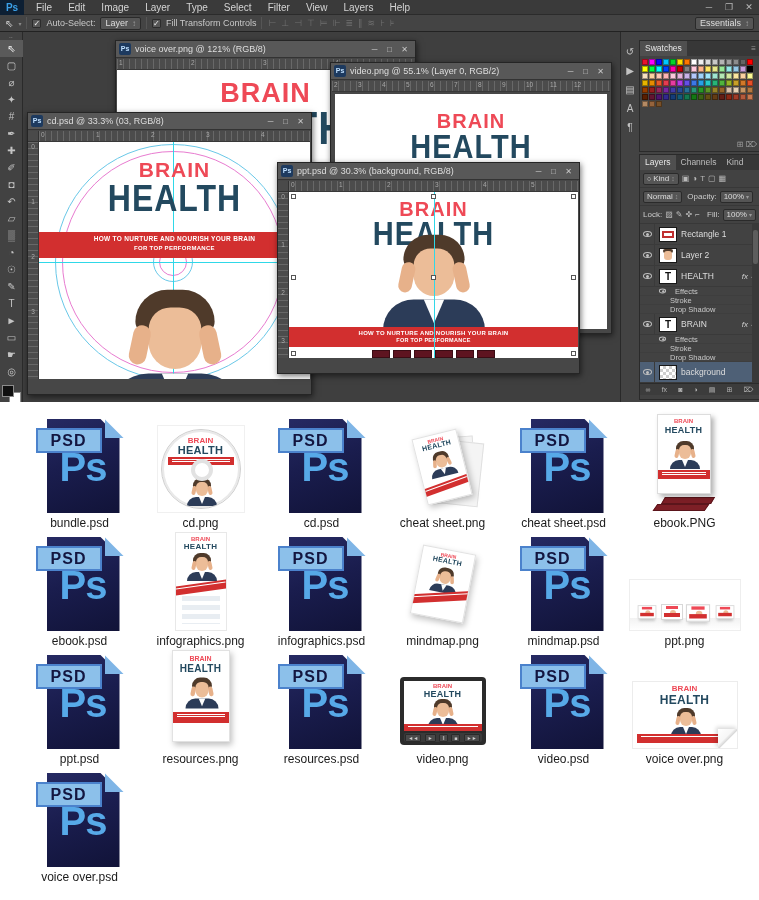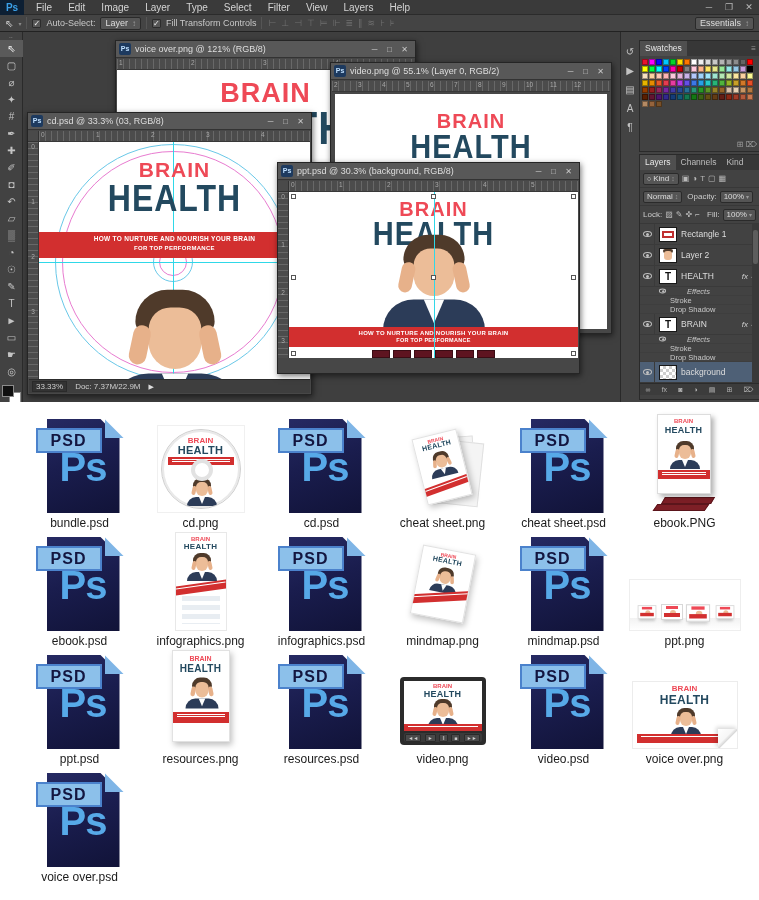--- a/index.html
+++ b/index.html
@@ -94,21 +94,21 @@
   .lthumb{width:18px;height:15px;background:#fff;border:1px solid #181818;margin:0 4px;flex:none;position:relative;overflow:hidden;}
   .lthumb.t-rect::after{content:"";position:absolute;inset:3px 2px;border:2px solid #c03030;}
   .lthumb.t-text{color:#111;font-size:10px;font-weight:bold;text-align:center;line-height:14px;}
   .lthumb.t-checker{background-image:linear-gradient(45deg,#cfcfcf 25%,transparent 25%,transparent 75%,#cfcfcf 75%),linear-gradient(45deg,#cfcfcf 25%,transparent 25%,transparent 75%,#cfcfcf 75%);background-size:6px 6px;background-position:0 0,3px 3px;}
   .lthumb .mini-face{position:absolute;left:4px;top:2px;width:8px;height:9px;background:#ecbd98;border-radius:3px;}
   .lthumb .mini-hair{position:absolute;left:3px;top:0;width:10px;height:4px;background:#4f3a2a;border-radius:3px;}
   .lname{white-space:nowrap;overflow:hidden;}
   .fx{margin-left:auto;font-style:italic;color:#cfcfcf;font-size:8px;padding-right:2px;}
   .exp{color:#aaa;font-size:6px;padding-right:3px;}
   .erow{height:9px;display:flex;align-items:center;font-size:7.5px;color:#c8c8c8;padding-left:30px;border-bottom:1px solid #3e3e3e;}
-  .erow.w-eye{padding-left:18px;gap:20px;font-style:italic;}
+  .erow.w-eye{padding-left:18px;gap:8px;}
   .erow .eye{transform:scale(.8);}
   .lp-scroll{position:absolute;right:0;top:0;bottom:0;width:7px;background:#393939;}
   .lp-scroll::after{content:"";position:absolute;top:6px;left:1px;width:5px;height:34px;background:#5d5d5d;border-radius:2px;}
   .lp-foot{height:12px;background:#3c3c3c;border-top:1px solid #2b2b2b;display:flex;align-items:center;justify-content:space-around;color:#b3b3b3;font-size:7px;}
 
   
   .files{position:absolute;top:402px;left:0;width:759px;height:498px;background:#fff;}
   .file-grid{display:grid;grid-template-columns:repeat(6,121px);row-gap:2px;padding:12px 0 0 19px;}
   .file-item{width:121px;height:116px;display:flex;flex-direction:column;align-items:center;justify-content:flex-end;}
   .file-label{font-size:12px;color:#1b1b1b;margin-top:3px;white-space:nowrap;}
@@ -393,25 +393,20 @@
         <div class="l1">HOW TO NURTURE AND NOURISH YOUR BRAIN</div>
         <div class="l2">FOR TOP PERFORMANCE</div>
       </div>
       <div class="man">
           <div class="hair"></div>
           <div class="head"></div>
           <div class="hand-l"></div>
           <div class="hand-r"></div>
           <div class="suit"></div>
         </div>
-    </div>
-    <div class="statusbar">
-      <span class="zoom-val">33.33%</span>
-      <span>Doc: 7.37M/22.9M</span>
-      <span class="status-arrow">▶</span>
     </div>
   </div>
 
   <div class="win" style="left:277px;top:162px;width:303px;height:212px;z-index:4;">
     <div class="win-title">
       <span class="doc-ico">Ps</span>
       <span class="t">ppt.psd @ 30.3% (background, RGB/8)</span>
       <span class="doc-ctrls">
         <span>─</span>
         <span>□</span>

